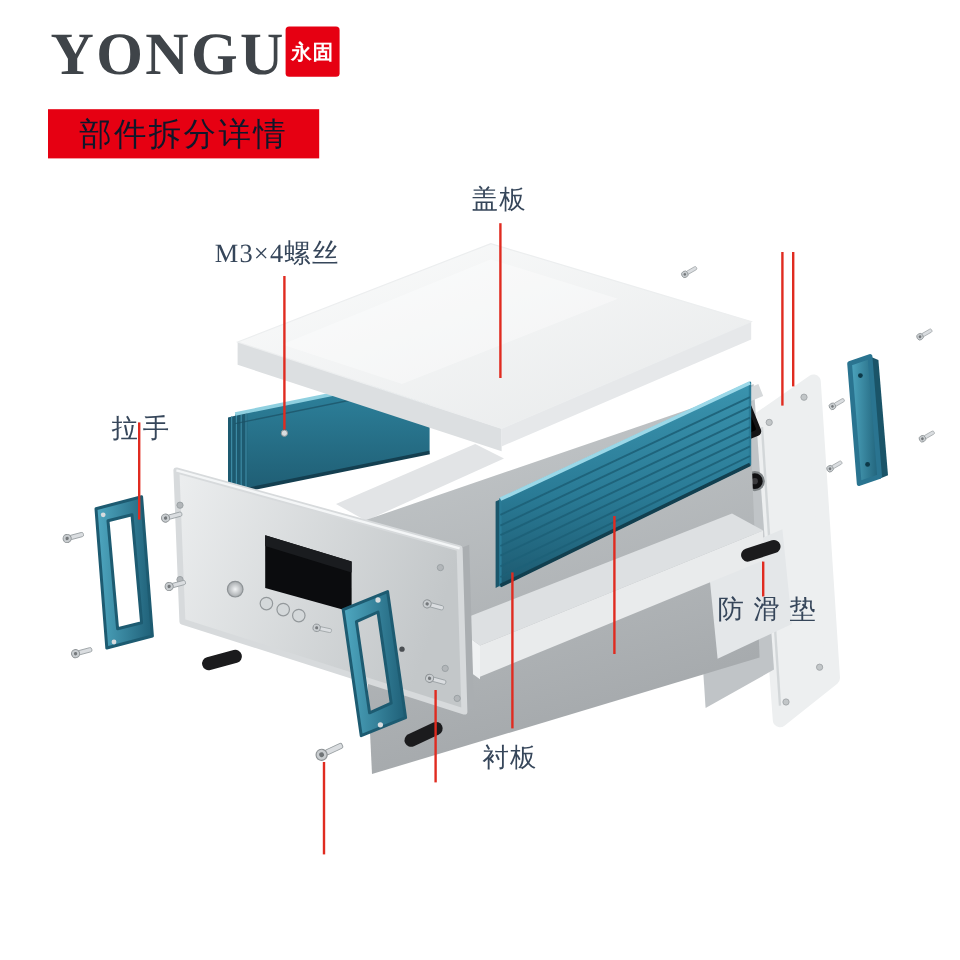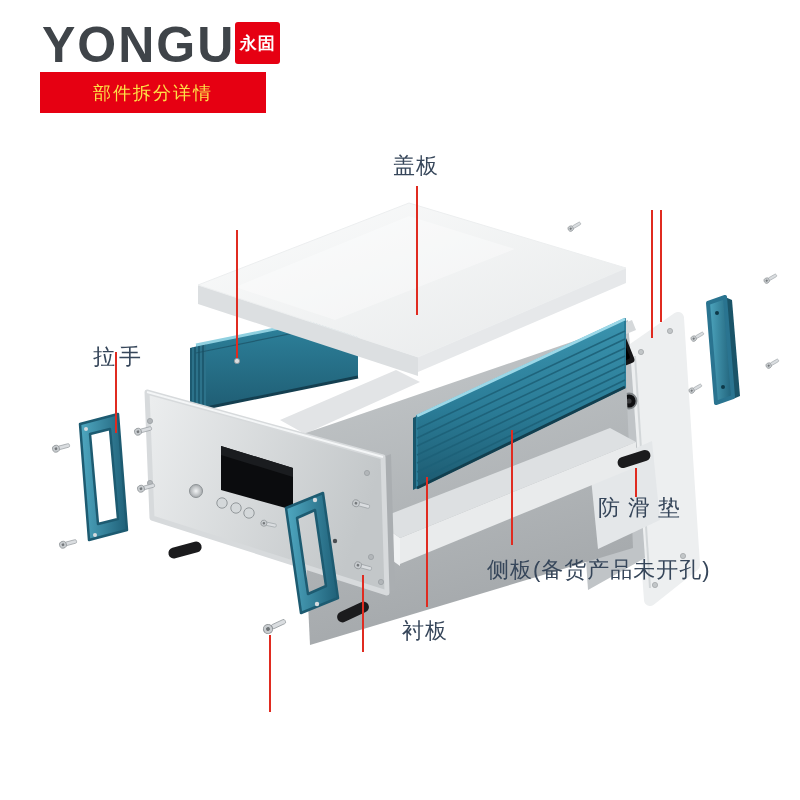--- a/index.html
+++ b/index.html
@@ -1,25 +1,25 @@
 <!DOCTYPE html>
 <html style="--brand-red: #e60012; --leader-red: #e02b20; --label-color: #36465a; --logo-color: #3f4449; --teal-main: #2e7f99;"><head>
 <meta charset="utf-8">
 <style>
   html,body{margin:0;padding:0;background:#ffffff;}
   .page{position:relative;width:800px;height:800px;background:#ffffff;overflow:hidden;
-        font-family:Liberation Sans, sans-serif;}
+        font-family:Liberation Serif, serif;}
   
   .logo-row{position:absolute;left:42px;top:20px;display:flex;align-items:flex-start;}
   .logo-text{font-size:50px;font-weight:bold;letter-spacing:2px;color:var(--logo-color);line-height:1;}
   .logo-seal{margin-top:2px;width:45px;height:42px;background:var(--brand-red);
              color:#ffffff;display:flex;align-items:center;justify-content:center;
              font-size:17px;font-weight:bold;border-radius:3px;letter-spacing:1px;}
-  .banner{position:absolute;left:40px;top:72px;width:226px;height:41px;background:var(--brand-red);
-          color:#fde047;font-size:18px;letter-spacing:2px;display:flex;align-items:center;
+  .banner{position:absolute;left:40px;top:91px;width:226px;height:41px;background:var(--brand-red);
+          color:#0f172a;font-size:27px;letter-spacing:2px;display:flex;align-items:center;
           justify-content:center;}
   
   .scene{position:absolute;left:0;top:0;width:800px;height:800px;}
   
   .label{position:absolute;color:var(--label-color);font-size:22px;line-height:1.25;
          letter-spacing:1px;white-space:nowrap;}
   .ls4{letter-spacing:4px;margin-top:27px;}
   .ls8{letter-spacing:8px;}
   .leader{stroke:var(--leader-red);stroke-width:2;}
   .hole{fill:#c2c6c8;stroke:#a3a7aa;stroke-width:0.8;}
@@ -211,17 +211,17 @@
       <line class="leader" x1="116" y1="352" x2="116" y2="433"></line>
       <line class="leader" x1="636" y1="468" x2="636" y2="497"></line>
       <line class="leader" x1="512" y1="430" x2="512" y2="545"></line>
       <line class="leader" x1="427" y1="477" x2="427" y2="607"></line>
       <line class="leader" x1="363" y1="575" x2="363" y2="652"></line>
       <line class="leader" x1="270" y1="635" x2="270" y2="712"></line>
     </g>
   </svg>
 
   <div class="label" style="left:393px;top:152px">盖板</div>
+  <div class="label" style="left:179px;top:197px">M3×4螺丝</div>
   <div class="label ls4" style="left:93px;top:316px">拉手</div>
   <div class="label ls8" style="left:598px;top:494px">防滑垫</div>
-  <div class="label" style="left:487px;top:556px">侧板(备货产品未开孔)</div>
   <div class="label" style="left:402px;top:617px">衬板</div>
 </div>
 
 </body></html>

